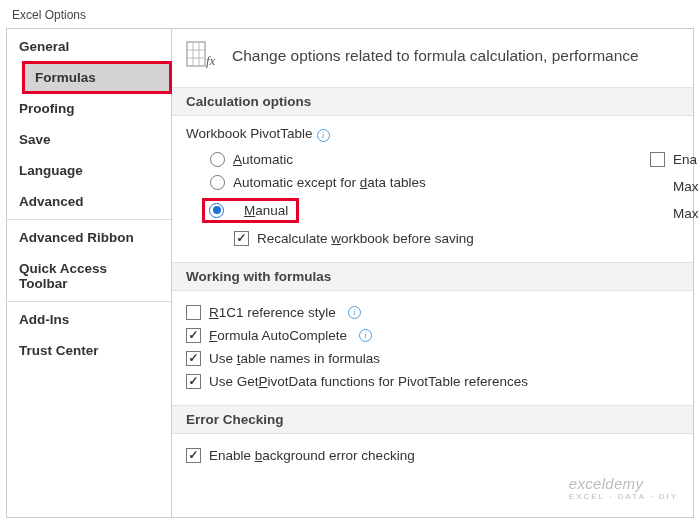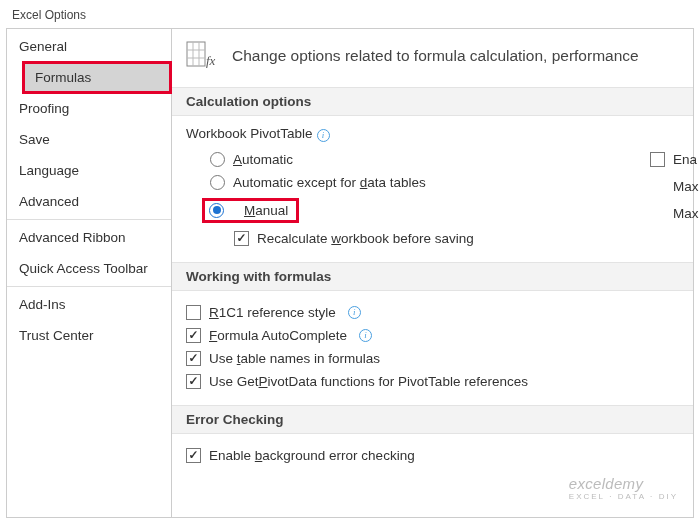--- a/index.html
+++ b/index.html
@@ -22,20 +22,21 @@
     display: flex;
     border: 1px solid #ccc;
     margin: 0 6px;
     height: 490px;
   }
   .sidebar {
     width: 165px;
     background: #fff;
     border-right: 1px solid #ccc;
     padding-top: 2px;
+    font-weight: bold;
   }
   .sidebar-item {
     padding: 8px 12px;
     cursor: pointer;
     color: #333;
   }
   .sidebar-item.selected {
     background: #d4d4d4;
     margin-left: 16px;
   }

